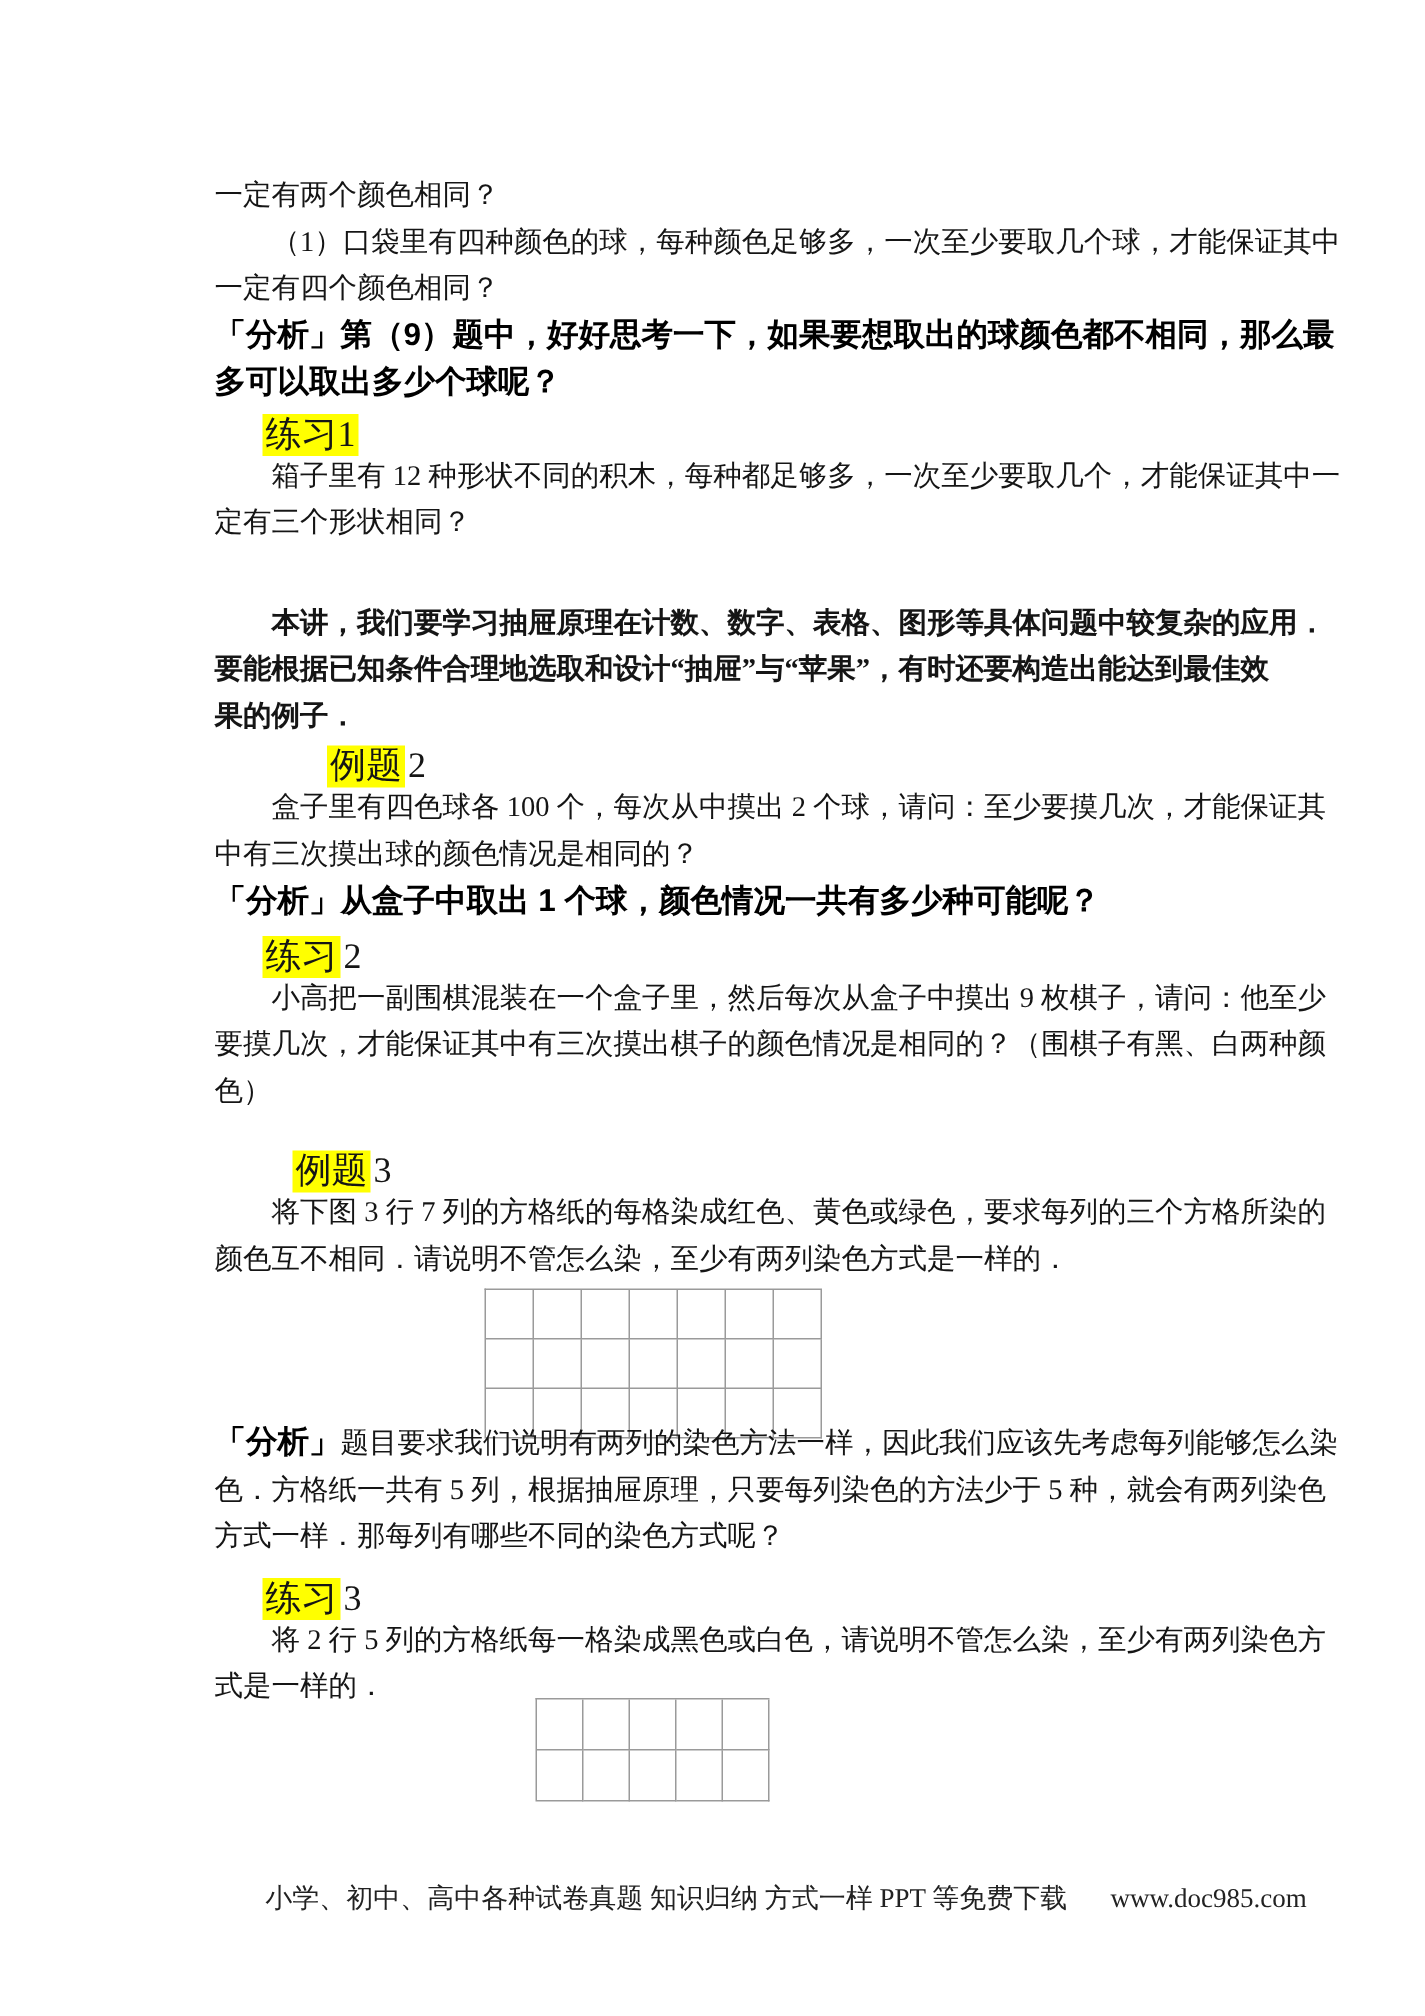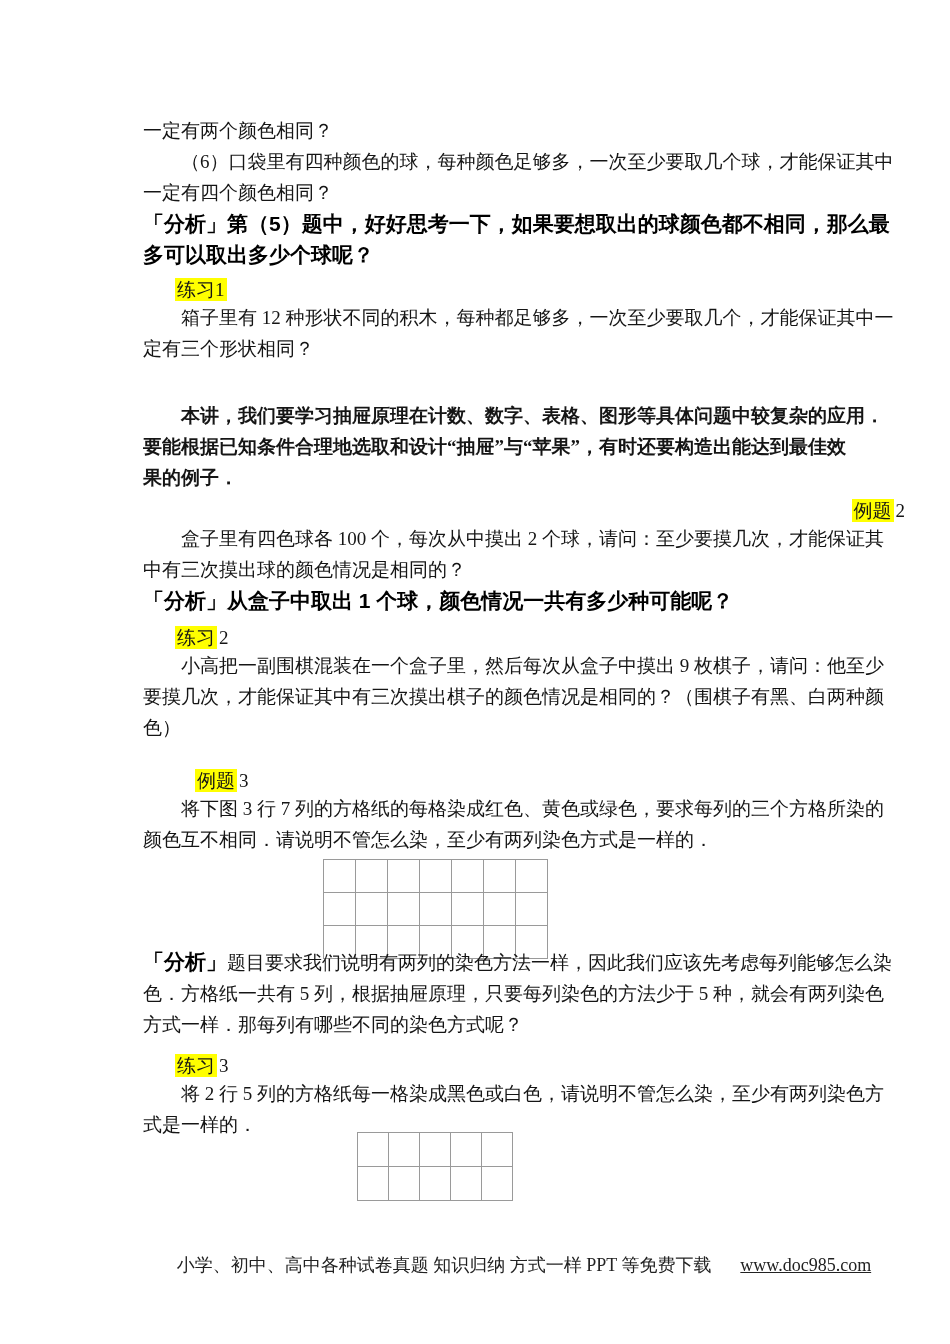--- a/index.html
+++ b/index.html
@@ -24,21 +24,21 @@
   }
   .indent{text-indent:2em;}
   .bold-analysis{
     font-family:"Liberation Sans","DejaVu Sans",sans-serif;
     font-weight:bold;
     font-size:21px;
     line-height:31px;
     color:#000;
   }
   .label{
-    font-size:19px;
+    font-size:24px;
     line-height:24px;
     margin:0;
     padding-left:32px;
   }
   .hl{
     background:#ffff00;
     padding:1px 2px;
   }
   .label-num{padding-left:2px;}
   .grid{
@@ -51,44 +51,44 @@
   .grid .cell{
     border-right:1px solid #9a9a9a;
     border-bottom:1px solid #9a9a9a;
   }
   .grid-ex3{margin-left:180px;margin-top:4px;margin-bottom:-13px;}
   .grid-pr3{margin-left:214px;margin-top:-8px;}
   .mixed-analysis{white-space:normal;}
   .mixed-analysis .rest{white-space:pre-line;}
   .mt-lecture{margin-top:36px;font-weight:bold;}
   .mt-label1{margin-top:8px;}
-  .mt-label2{margin-top:6px;margin-left:43px;text-align:right;}
+  .mt-label2{margin-top:6px;margin-left:43px;}
   .mt-label3{margin-top:10px;}
   .mt-label4{margin-top:26px;margin-left:20px;}
   .mt-label5{margin-top:14px;}
   .footer{
     margin-top:52px;
     text-align:center;
     font-size:18px;
     line-height:24px;
     color:#222;
   }
-  .footer .url{margin-left:1.6em;text-decoration:underline;}
+  .footer .url{margin-left:1.6em;}
 </style>
 </head>
 <body>
 
 <div class="page">
 
   <p>一定有两个颜色相同？</p>
 
-  <p class="indent">（6）口袋里有四种颜色的球，每种颜色足够多，一次至少要取几个球，才能保证其中
+  <p class="indent">（1）口袋里有四种颜色的球，每种颜色足够多，一次至少要取几个球，才能保证其中
 一定有四个颜色相同？</p>
 
-  <p class="bold-analysis">「分析」第（5）题中，好好思考一下，如果要想取出的球颜色都不相同，那么最
+  <p class="bold-analysis">「分析」第（9）题中，好好思考一下，如果要想取出的球颜色都不相同，那么最
 多可以取出多少个球呢？</p>
 
   <div class="label mt-label1">
     <span class="hl">练习1</span><span class="label-num"></span>
   </div>
   <p class="indent">箱子里有 12 种形状不同的积木，每种都足够多，一次至少要取几个，才能保证其中一
 定有三个形状相同？</p>
 
   <p class="indent mt-lecture">本讲，我们要学习抽屉原理在计数、数字、表格、图形等具体问题中较复杂的应用．
 要能根据已知条件合理地选取和设计“抽屉”与“苹果”，有时还要构造出能达到最佳效

